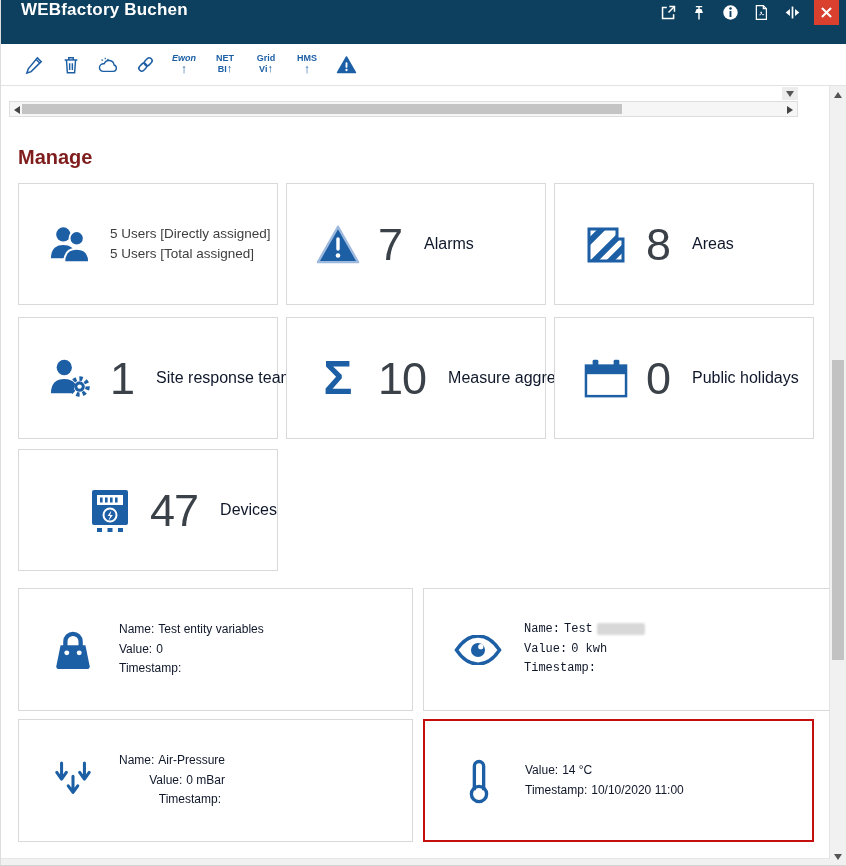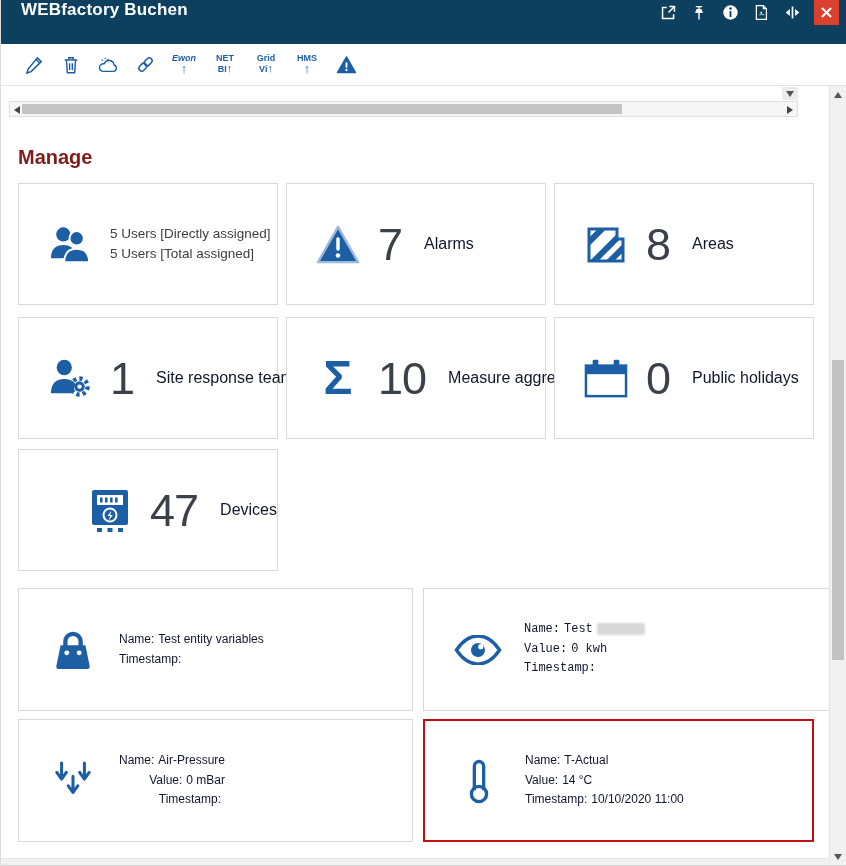--- a/index.html
+++ b/index.html
@@ -283,20 +283,21 @@
     <span class="card-icon">
       <svg width="42" height="44" viewBox="0 0 44 46">
         <path d="M14 22v-8a8 8 0 0 1 16 0v8" fill="none" stroke="#1d5fa5" stroke-width="4.5"></path>
         <path d="M9 18h26l4.5 22a3 3 0 0 1-3 3h-29a3 3 0 0 1-3-3z" fill="#1d5fa5"></path>
         <circle cx="15.5" cy="26" r="2.6" fill="#fff"></circle>
         <circle cx="28.5" cy="26" r="2.6" fill="#fff"></circle>
       </svg>
     </span>
     <div class="card-text">
       <div><span class="flabel">Name:</span><span>Test entity variables</span></div>
+      <div><span class="flabel">Value:</span><span>0</span></div>
       <div><span class="flabel">Timestamp:</span><span></span></div>
     </div>
   </div>
 
   <div class="card" style="left:422px;top:588px;width:421px;font-family:Liberation Mono, monospace;">
     <span class="card-icon">
       <svg width="48" height="30" viewBox="0 0 50 32">
         <path d="M2 16C10 4 18 1 25 1s15 3 23 15C40 28 32 31 25 31S10 28 2 16z" fill="none" stroke="#1d5fa5" stroke-width="3.6"></path>
         <circle cx="25" cy="16" r="7.5" fill="#1d5fa5"></circle>
         <circle cx="28" cy="12.5" r="2.8" fill="#fff"></circle>
@@ -325,21 +326,20 @@
   </div>
 
   <div class="card highlight" style="left:422px;top:719px;width:391px;">
     <span class="card-icon">
       <svg width="26" height="46" viewBox="0 0 28 48" fill="none" stroke="#1d5fa5" stroke-width="3.6">
         <path d="M9 34V8a5 5 0 0 1 10 0v26"></path>
         <circle cx="14" cy="38" r="8.2"></circle>
       </svg>
     </span>
     <div class="card-text">
-      <div><span class="flabel">Name:</span><span>T-Actual</span></div>
       <div><span class="flabel">Value:</span><span>14 °C</span></div>
       <div><span class="flabel">Timestamp:</span><span>10/10/2020 11:00</span></div>
     </div>
   </div>
 
   <div class="outer-vscroll">
     <span class="tri tri-up varrow-top"></span>
     <div class="vthumb"></div>
     <span class="tri tri-down varrow-bottom"></span>
   </div>

